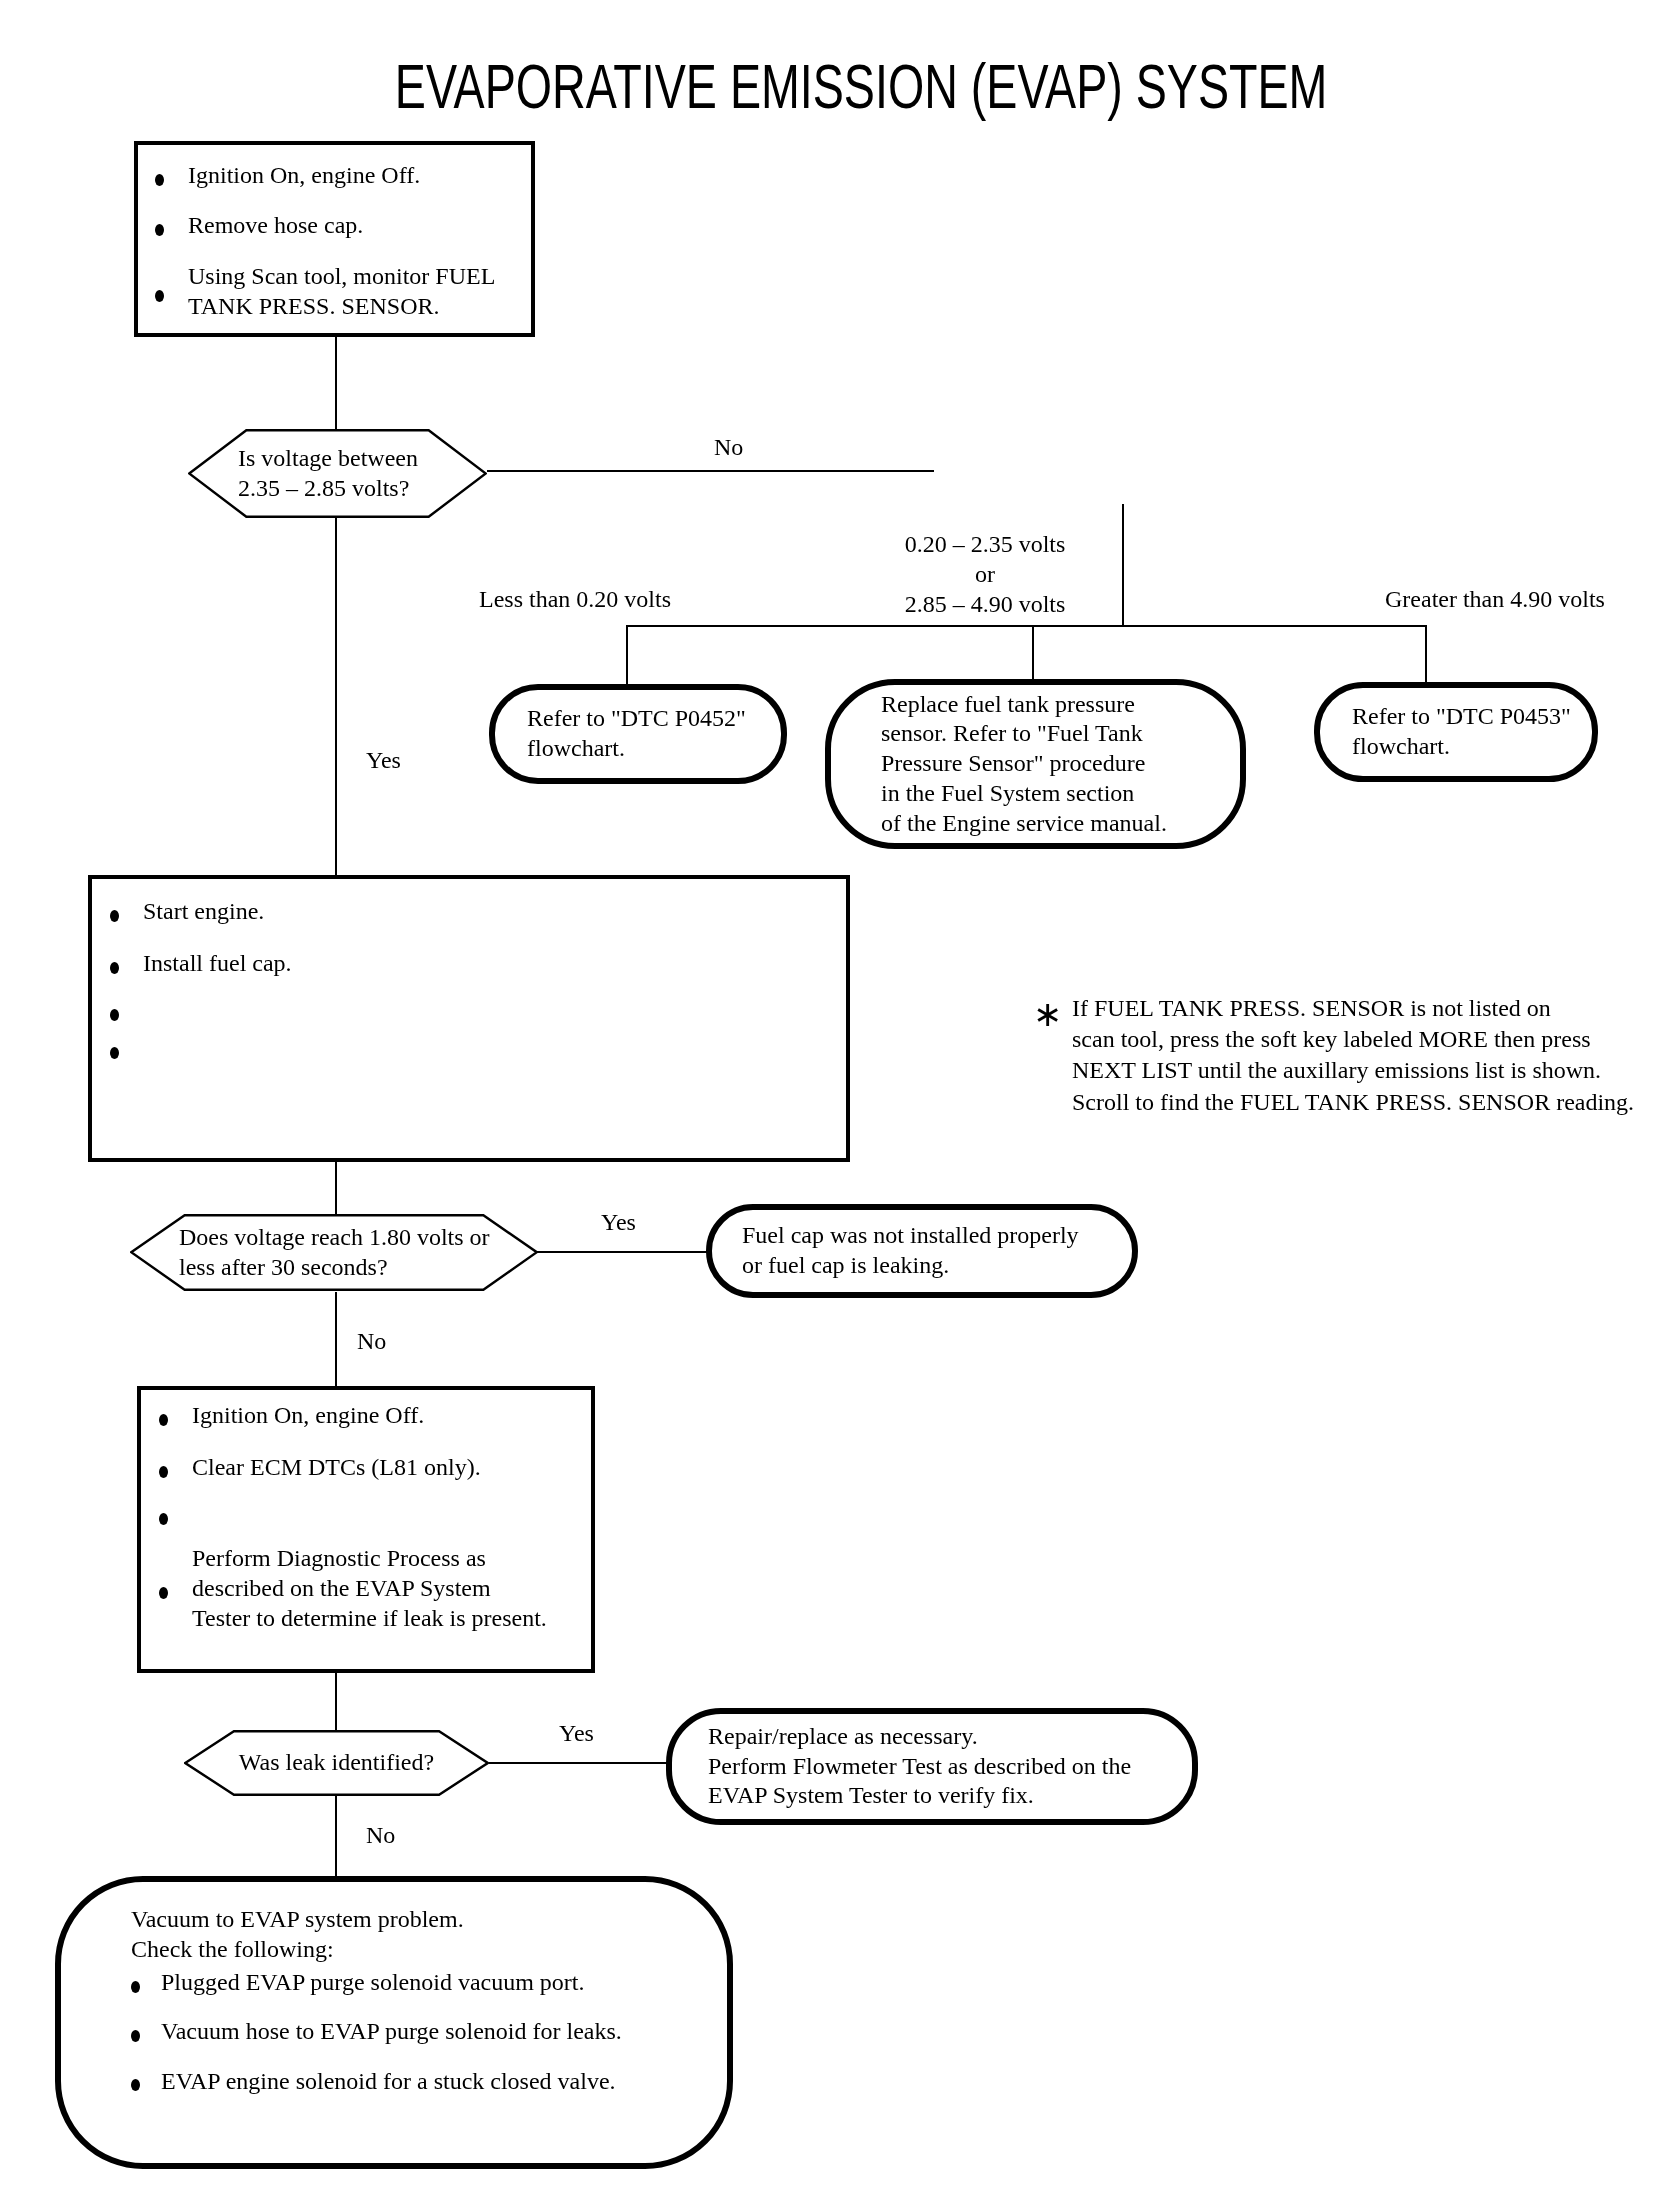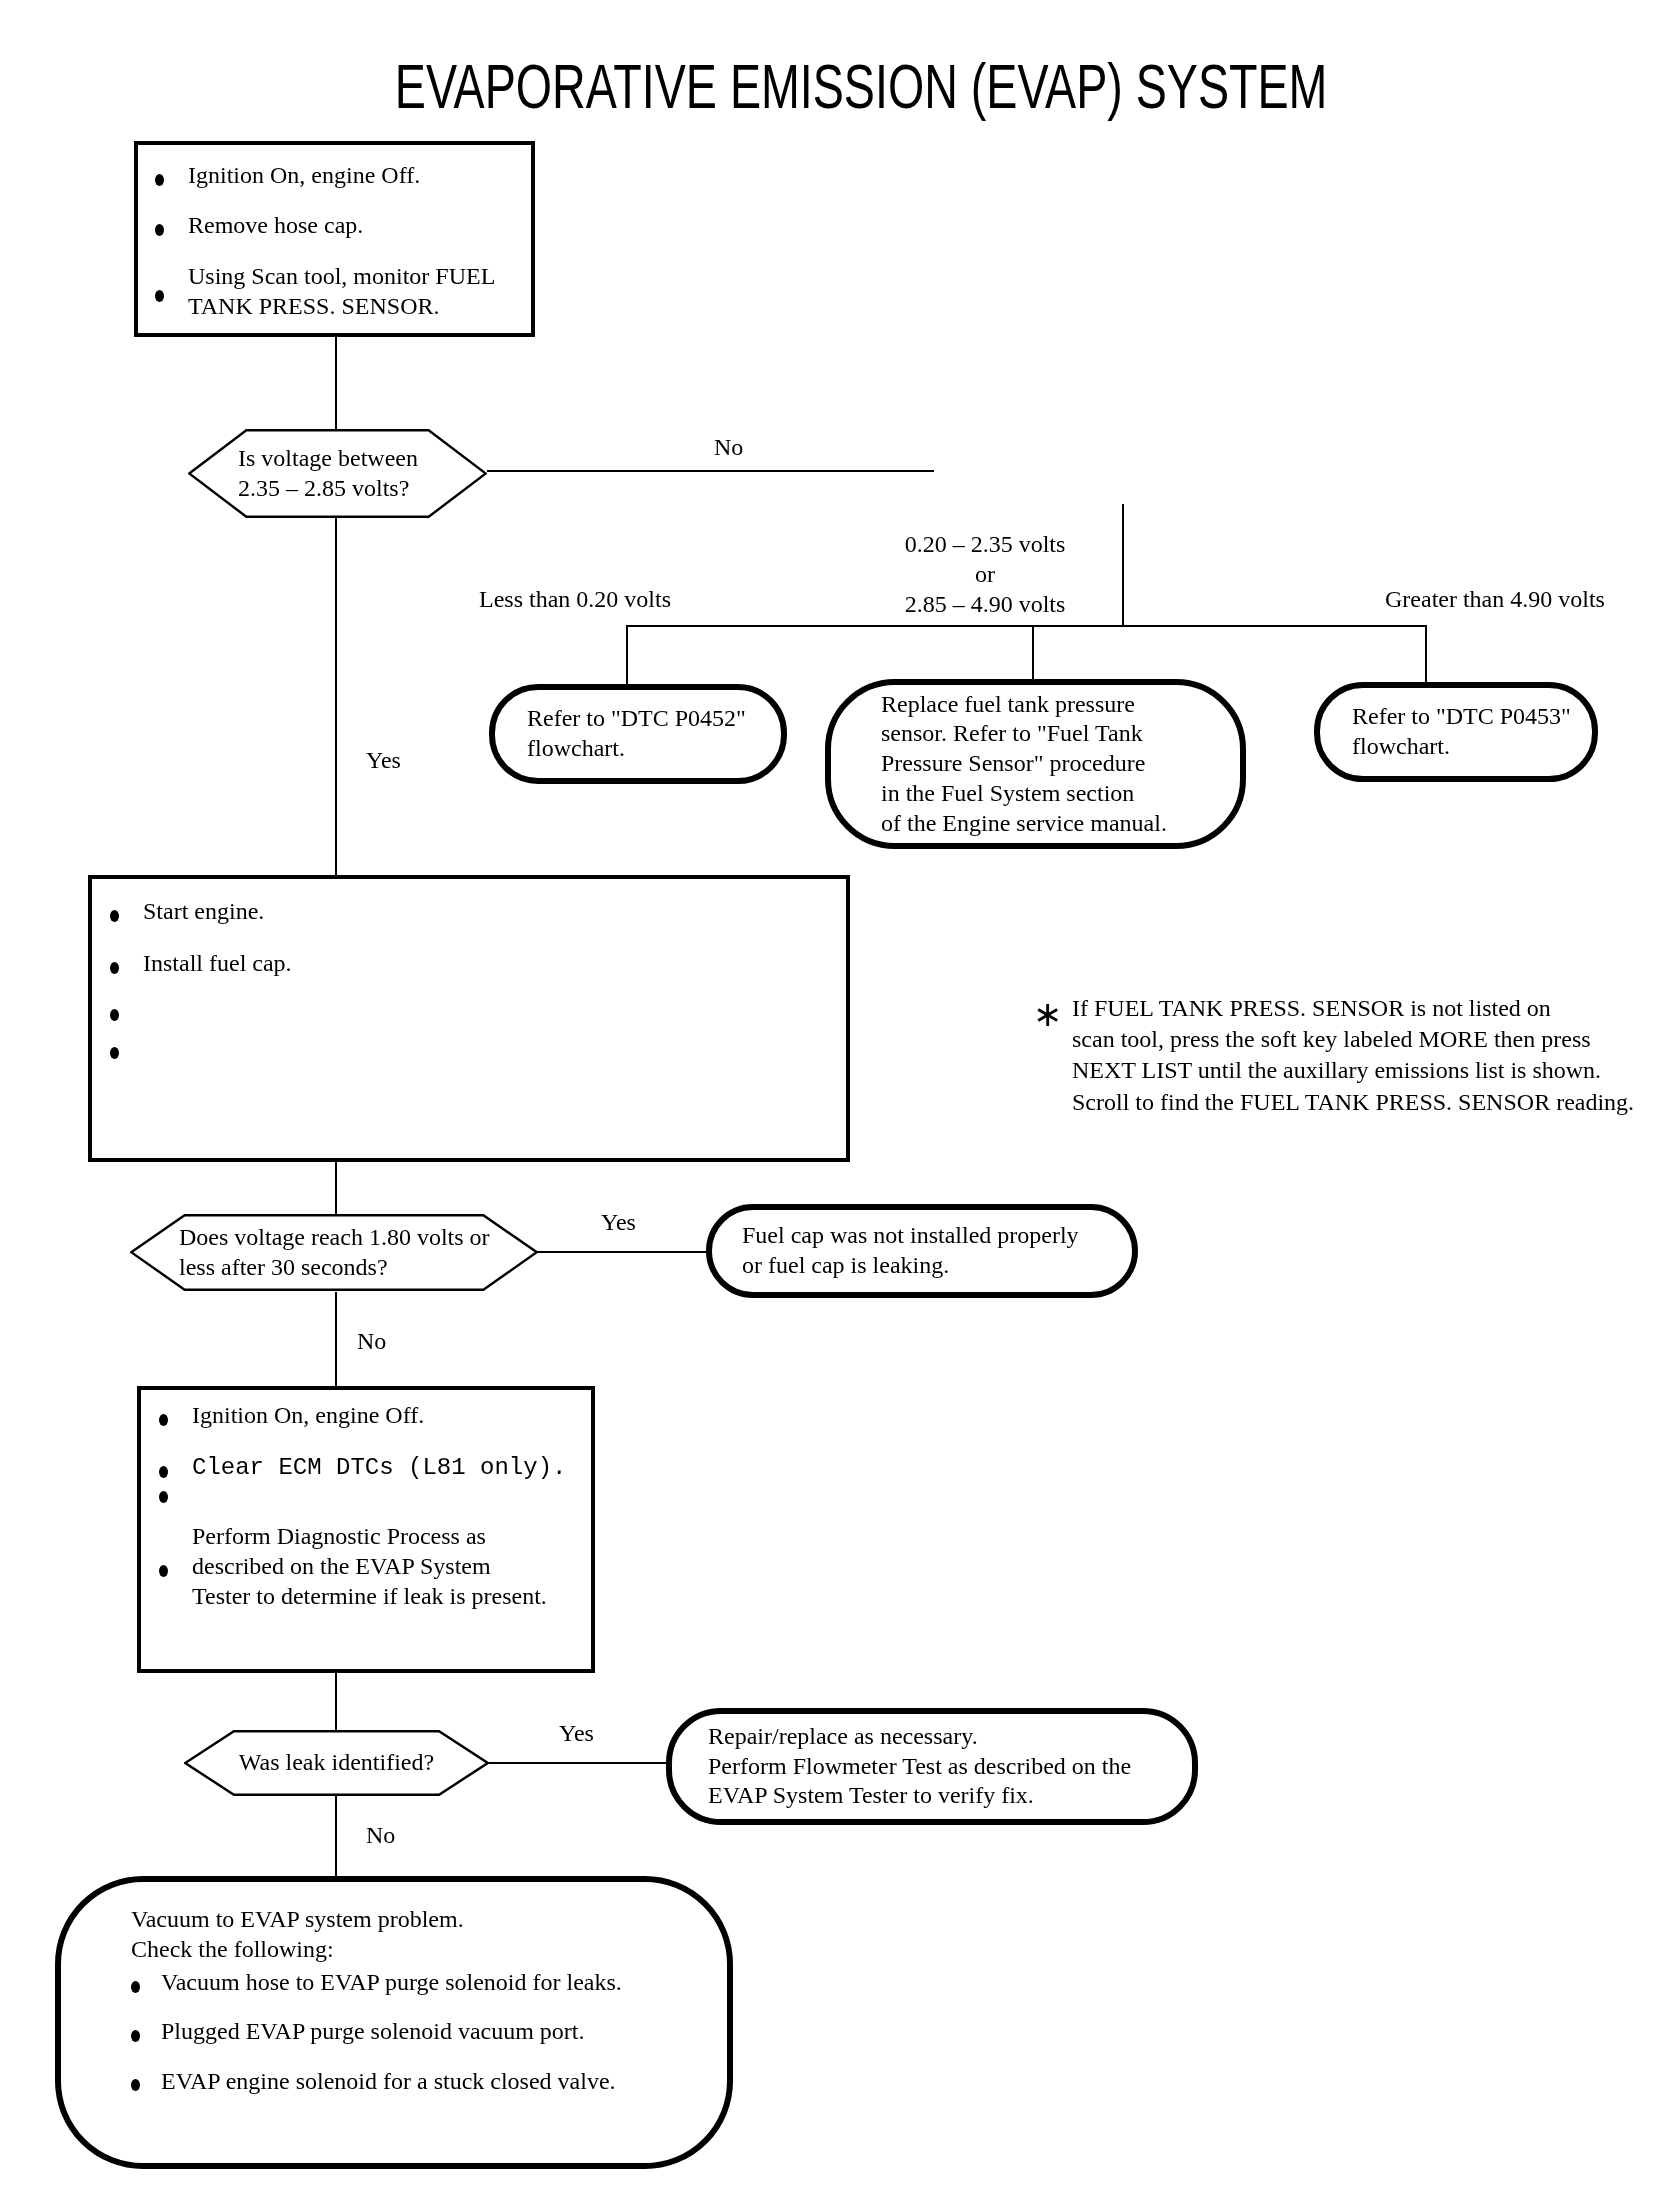--- a/index.html
+++ b/index.html
@@ -196,21 +196,21 @@
   </div>
 
   <div class="abs line" style="left:335px; top:1292px; width:2.4px; height:94px;"></div>
   <div class="abs txt" style="left:357px; top:1327px;">No</div>
 
   <div class="abs rect" style="left:137px; top:1386px; width:458px; height:287px; padding:11px 6px 0 18px;">
     <div class="bullet-item" style="margin-bottom:22px;">
       <span class="bullet"></span>
       <span class="txt bullet-gap">Ignition On, engine Off.</span>
     </div>
-    <div class="bullet-item" style="font-family:Liberation Mono, monospace;">
+    <div class="bullet-item" style="margin-bottom:22px;">
       <span class="bullet"></span>
       <span class="txt bullet-gap">Clear ECM DTCs (L81 only).</span>
     </div>
     <div class="bullet-item" style="margin-bottom:19.5px;">
       <span class="bullet"></span>
     </div>
     <div class="bullet-item">
       <span class="bullet"></span>
       <span class="txt bullet-gap">Perform Diagnostic Process as
 described on the EVAP System
@@ -239,26 +239,26 @@
   </div>
 
   <div class="abs line" style="left:335px; top:1796px; width:2.4px; height:80px;"></div>
   <div class="abs txt" style="left:366px; top:1821px;">No</div>
 
   <div class="abs stadium" style="left:55px; top:1876px; width:678px; height:293px; border-radius:88px; padding:23px 12px 0 70px; justify-content:flex-start;">
     <span class="txt" style="margin-bottom:3.6px;">Vacuum to EVAP system problem.
 Check the following:</span>
     <div class="bullet-item" style="margin-bottom:19.5px;">
       <span class="bullet"></span>
+      <span class="txt" style="margin-left:21px;">Plugged EVAP purge solenoid vacuum port.</span>
+    </div>
+    <div class="bullet-item" style="margin-bottom:19.5px;">
+      <span class="bullet"></span>
       <span class="txt" style="margin-left:21px;">Vacuum hose to EVAP purge solenoid for leaks.</span>
     </div>
-    <div class="bullet-item" style="margin-bottom:19.5px;">
-      <span class="bullet"></span>
-      <span class="txt" style="margin-left:21px;">Plugged EVAP purge solenoid vacuum port.</span>
-    </div>
     <div class="bullet-item">
       <span class="bullet"></span>
       <span class="txt" style="margin-left:21px;">EVAP engine solenoid for a stuck closed valve.</span>
     </div>
   </div>
 
 </div>
 
 
 </body></html>

